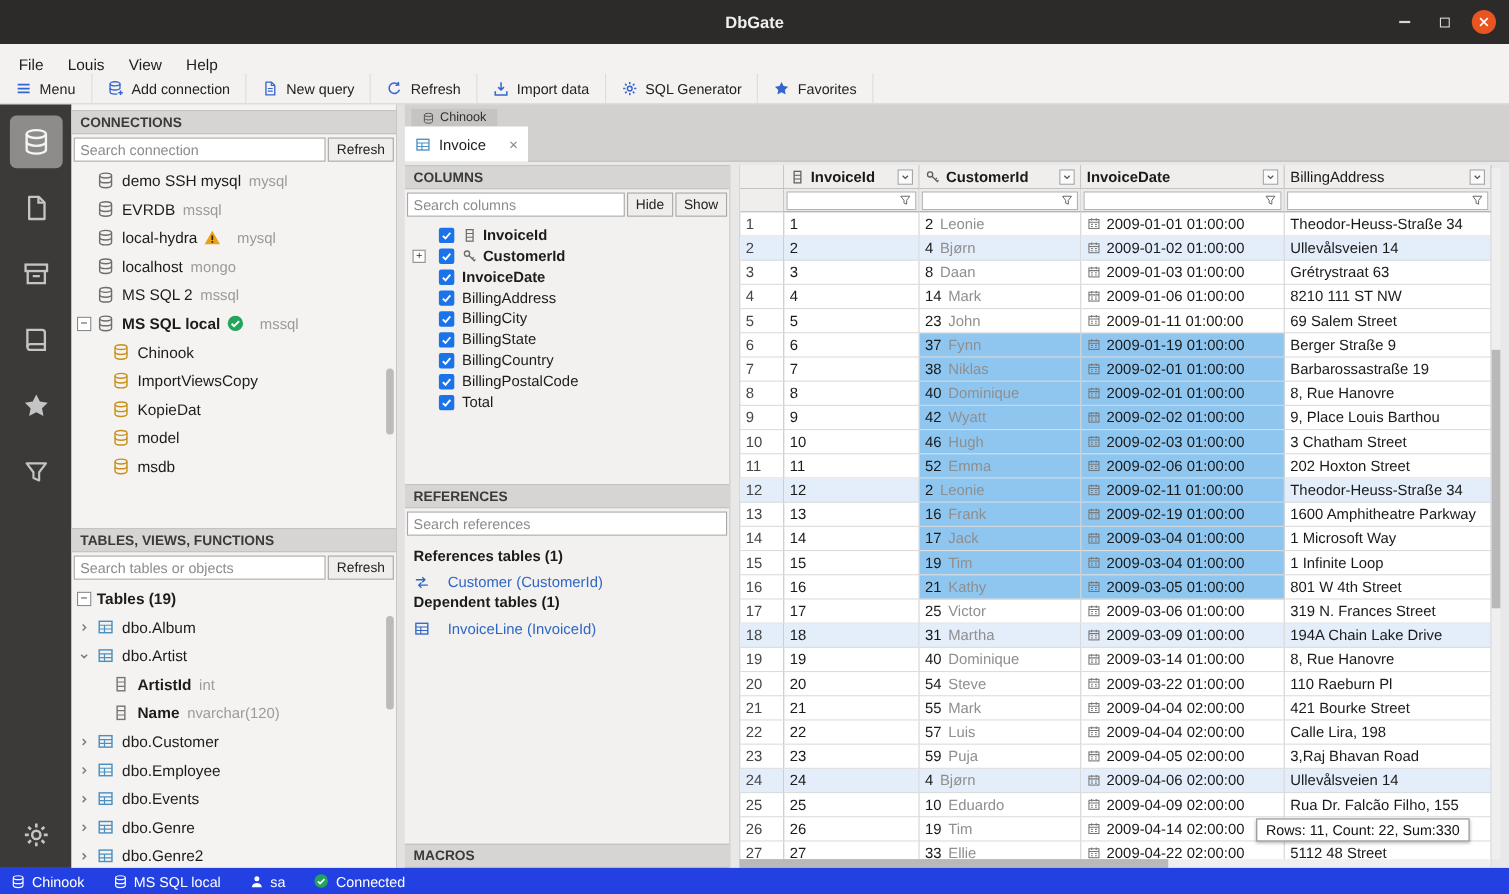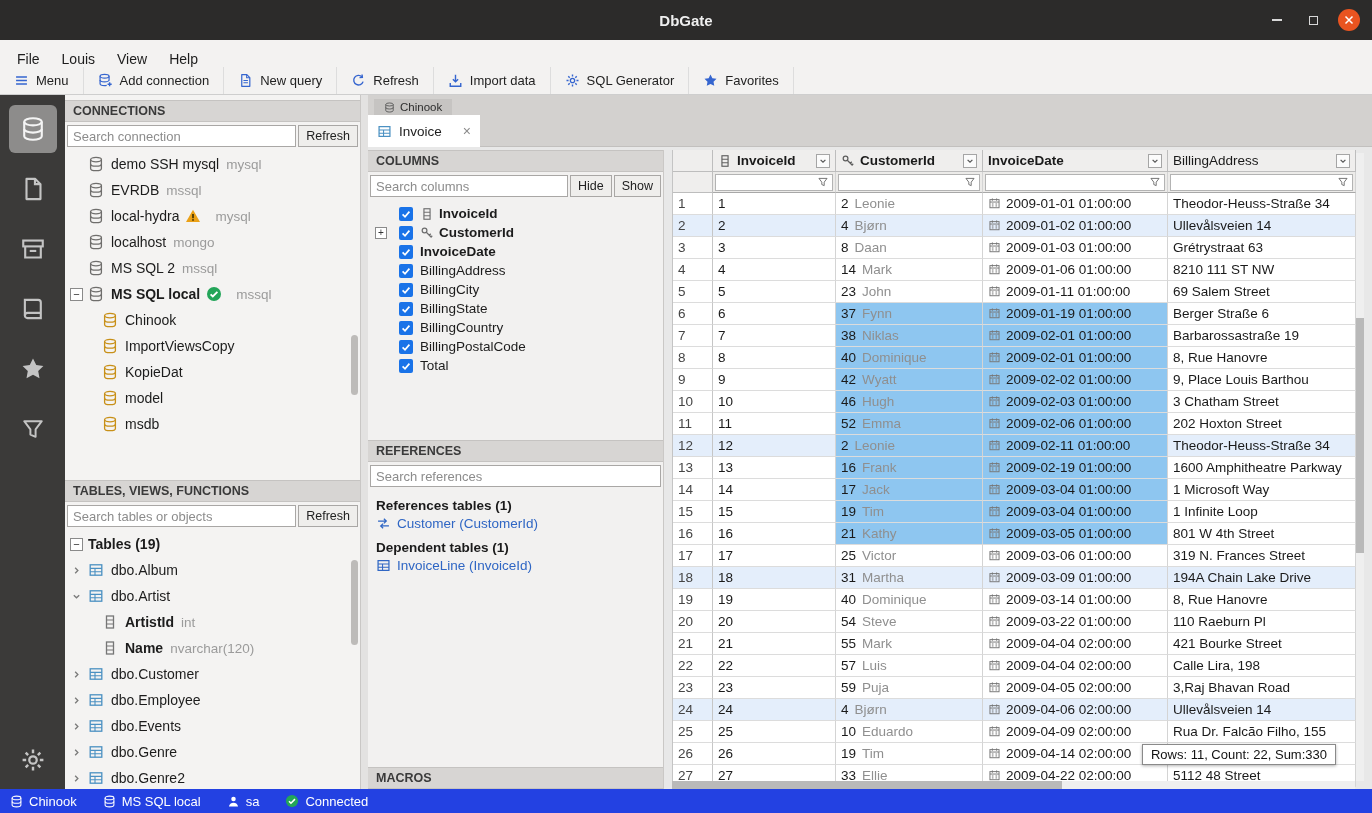--- a/index.html
+++ b/index.html
@@ -97,21 +97,21 @@
   .col-row{height:19px;display:flex;align-items:center;padding-left:31px;font-size:13.5px;color:#1c1c1c;position:relative}
   .col-row .expander{position:absolute;left:7px;width:12px;height:12px;font-size:10px;margin:0}
   .checkbox{width:14px;height:14px;border-radius:2px;background:var(--checkbox-blue,#1a73e8);
     margin-right:7px;display:flex;align-items:center;justify-content:center;flex:none}
   .checkbox svg{width:10px;height:10px}
   .col-row .icon{width:14px;height:14px;margin-right:5px;color:#6d6d6d}
   .col-row .cl.b{font-weight:bold}
   #references-section{flex:1;display:flex;flex-direction:column;overflow:hidden}
   #refs-body{padding:5px 8px;font-size:13.5px}
   .ref-h{font-weight:bold;color:#1b1b1b;height:21px;display:flex;align-items:center}
-  .ref-link{display:flex;align-items:flex-start;gap:6px;color:var(--link-blue,#2f66c4);height:21px}
+  .ref-link{display:flex;align-items:flex-end;gap:16px;color:var(--link-blue,#2f66c4);height:21px}
   .ref-link .icon{width:15px;height:15px}
   #macros-section{flex:none}
 
   
   #hgap{width:8px}
 
   
   #grid-area{flex:1;position:relative;overflow:hidden;min-width:0}
   #grid{width:683px;background:#fff;border-left:1px solid #c4c4c4}
   .grow{display:flex;height:22px}
@@ -915,21 +915,21 @@
               <div class="gcell rn" style="width:40px">6</div>
               <div class="gcell" style="width:123px">6</div>
               <div class="gcell sel" style="width:147px">37<span class="hint">Fynn</span></div>
               <div class="gcell sel" style="width:185px"><span class="icon cal">
                   <svg viewBox="0 0 16 16">
                     <rect x="2.4" y="3.2" width="11.2" height="10" fill="none" stroke="currentColor" stroke-width="1.2"></rect>
                     <path d="M2.4 6.2h11.2M5.4 1.8v2.8M10.6 1.8v2.8" stroke="currentColor" stroke-width="1.2"></path>
                     <path d="M4.8 8.6h2M9.2 8.6h2M4.8 11h2M9.2 11h2" stroke="currentColor" stroke-width="1.2"></path>
                   </svg>
                 </span>2009-01-19 01:00:00</div>
-              <div class="gcell" style="width:188px">Berger Straße 6</div>
+              <div class="gcell" style="width:188px">Berger Straße 9</div>
             </div>
             <div class="grow">
               <div class="gcell rn" style="width:40px">7</div>
               <div class="gcell" style="width:123px">7</div>
               <div class="gcell sel" style="width:147px">38<span class="hint">Niklas</span></div>
               <div class="gcell sel" style="width:185px"><span class="icon cal">
                   <svg viewBox="0 0 16 16">
                     <rect x="2.4" y="3.2" width="11.2" height="10" fill="none" stroke="currentColor" stroke-width="1.2"></rect>
                     <path d="M2.4 6.2h11.2M5.4 1.8v2.8M10.6 1.8v2.8" stroke="currentColor" stroke-width="1.2"></path>
                     <path d="M4.8 8.6h2M9.2 8.6h2M4.8 11h2M9.2 11h2" stroke="currentColor" stroke-width="1.2"></path>

